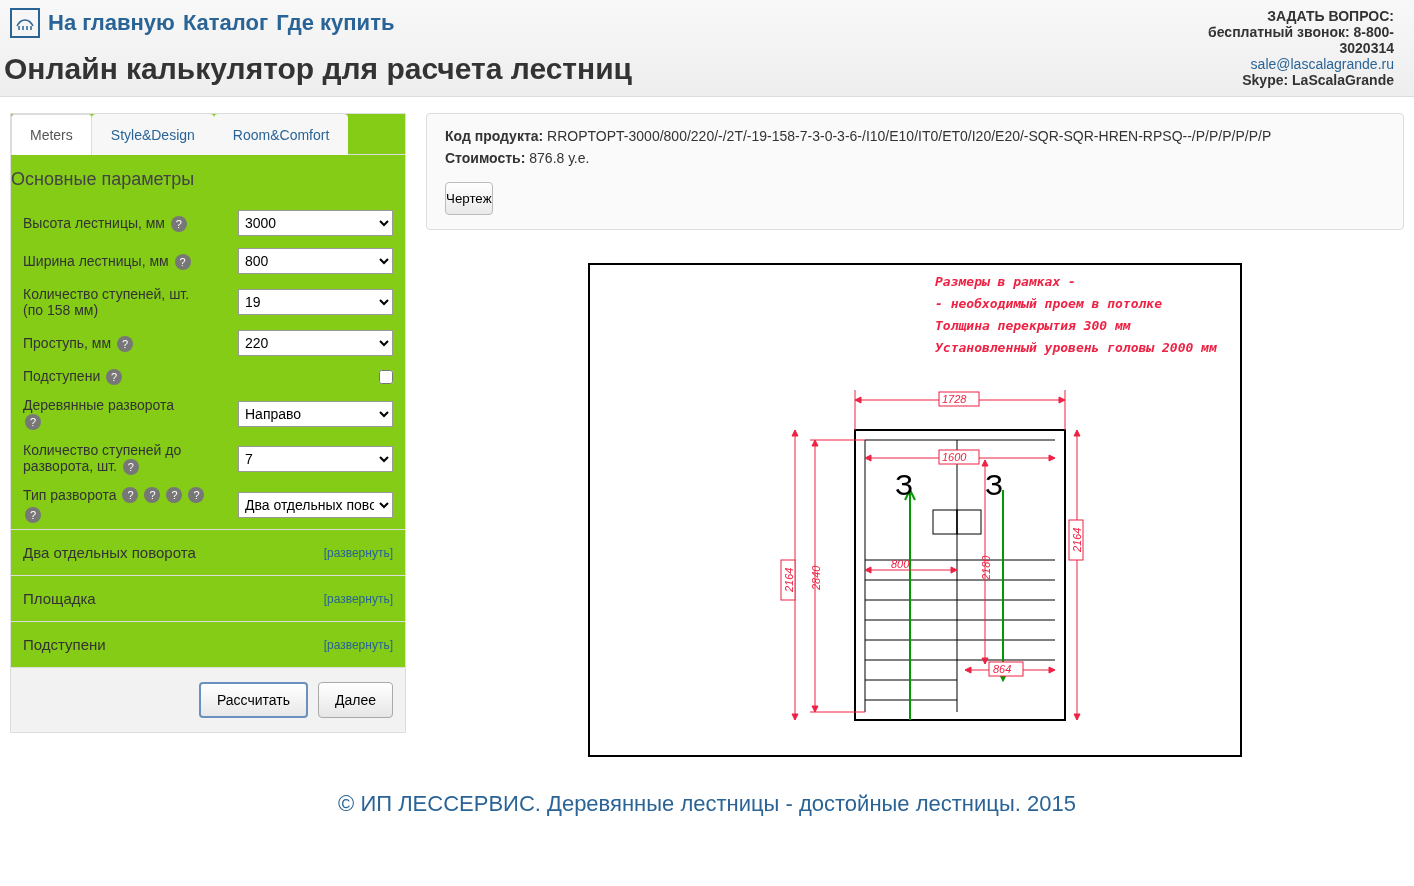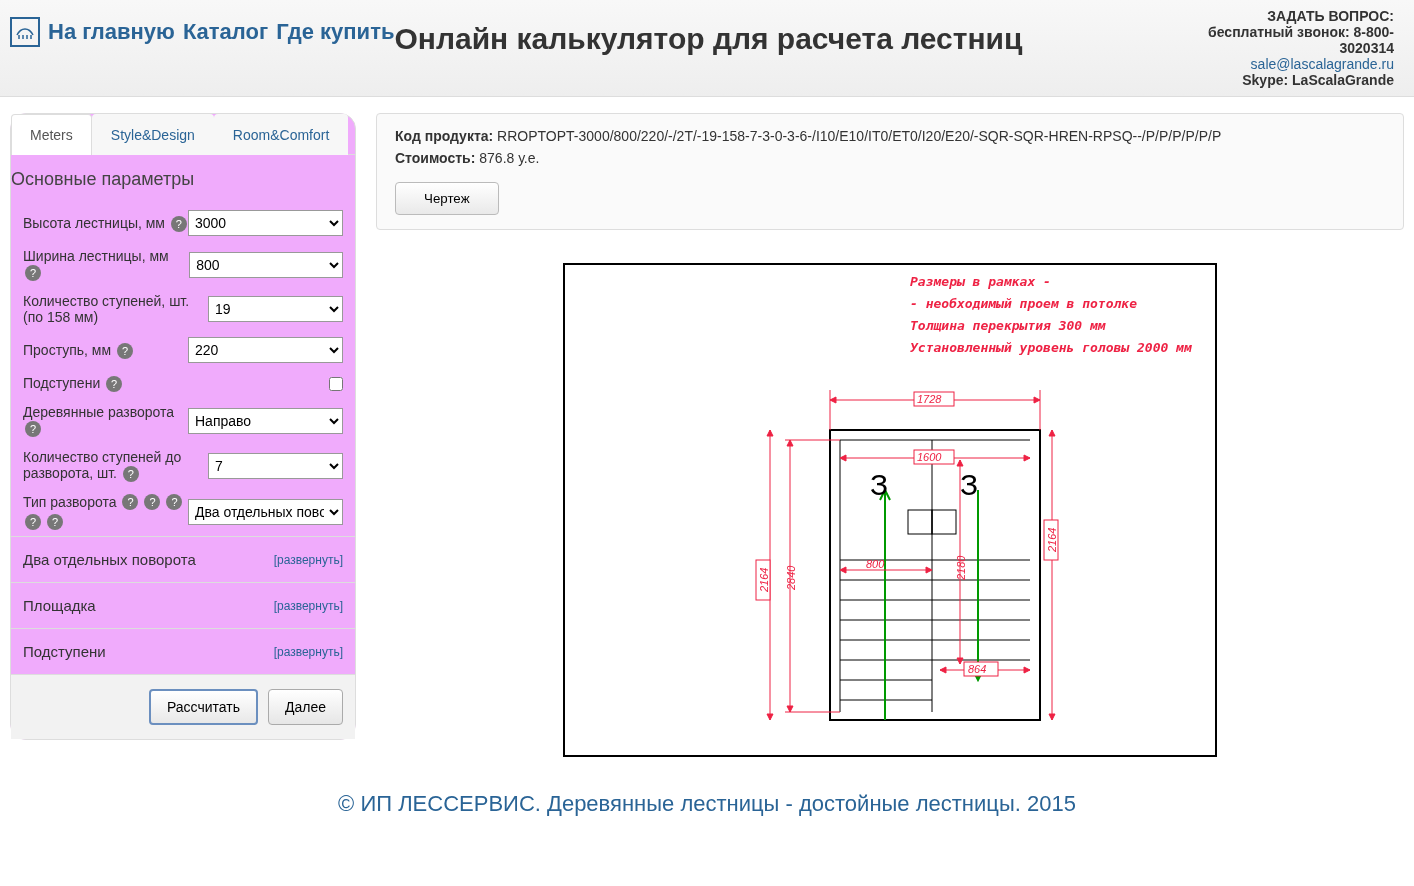--- a/index.html
+++ b/index.html
@@ -1,27 +1,27 @@
 <!DOCTYPE html>
 <html><head>
 <meta charset="utf-8">
 <style>
 *{box-sizing:border-box;margin:0;padding:0}
 body{font-family:Arial,Helvetica,sans-serif;font-size:14px;color:#333;background:#fff}
 .header{display:flex;justify-content:space-between;align-items:flex-start;padding:8px 10px;background:linear-gradient(#f8f8f8,#eee);border-bottom:1px solid #ddd}
-.header-left{display:flex;flex-direction:row}
+.header-left{display:flex;flex-direction:column}
 .nav{display:flex;align-items:center;gap:2px}
 .logo-box{width:30px;height:30px;border:2px solid #2a6496;display:flex;align-items:center;justify-content:center;margin-right:6px}
 .nav a{color:#2a6496;font-size:22px;font-weight:bold;text-decoration:none;margin-right:6px}
 .page-title{font-size:30px;font-weight:bold;color:#333;margin-top:14px;margin-left:-6px}
 .contact{text-align:right;font-size:14px;padding-right:10px;max-width:200px}
 .contact .b{font-weight:bold}
 .contact a{color:#2a6496;text-decoration:none}
 .main{display:flex;gap:20px;padding:16px 10px;align-items:flex-start}
-.sidebar{width:346px;border:1px solid #ddd;border-radius:16px;background:#f0abfc}
+.sidebar{width:396px;border:1px solid #ddd;border-radius:1px;background:#84cc16}
 .tabs{display:flex;border-bottom:1px solid #ddd}
 .tab{padding:12px 18px;color:#2a6496;cursor:pointer;border:1px solid transparent;border-bottom:none;background:#f7f7f7;border-radius:4px 4px 0 0;margin-bottom:-1px}
 .tab.active{color:#555;background:#fff;border-color:#ddd #ddd #fff}
 .panel-title{text-align:left;padding:14px 0;font-size:18px;color:#444}
 .form-row{display:flex;align-items:center;justify-content:space-between;padding:6px 12px}
 .form-row label{font-size:14px;color:#333;max-width:185px}
 .help{display:inline-block;width:16px;height:16px;border-radius:50%;background:#777;color:#fff;font-size:11px;text-align:center;line-height:16px;margin-left:2px;cursor:pointer}
 select{width:155px;height:26px;border:1px solid #999;background:#fff;font-size:14px;padding:2px}
 input[type=checkbox]{width:14px;height:14px}
 .accordion{border-top:1px solid #ddd}
@@ -29,21 +29,21 @@
 .acc-item:last-child{border-bottom:none}
 .acc-title{font-size:15px;color:#333}
 .acc-toggle{color:#2a6496;font-size:12px}
 .btn-row{display:flex;justify-content:flex-end;gap:10px;padding:14px 12px;background:#f2f2f2;border-top:1px solid #ddd}
 .btn{padding:8px 16px;border:1px solid #aaa;background:linear-gradient(#fff,#e6e6e6);border-radius:4px;cursor:pointer;font-size:14px}
 .btn.primary{border:2px solid #6b8fbf;background:linear-gradient(#fff,#e8e8e8)}
 .content{flex:1}
 .info-card{border:1px solid #ddd;border-radius:4px;padding:14px 18px;background:#fafafa}
 .info-line{margin-bottom:6px}
 .info-line .lbl{font-weight:bold}
-.btn-draw{margin-top:10px;padding:8px 28px;border:1px solid #bbb;background:linear-gradient(#fff,#e9e9e9);border-radius:4px;cursor:pointer}
+.btn-draw{margin-top:10px;padding:8px 0;border:1px solid #bbb;background:linear-gradient(#fff,#e9e9e9);border-radius:4px;cursor:pointer}
 .drawing{margin:30px auto 0;text-align:center}
 .footer{text-align:center;padding:12px;color:#2a6496;font-size:22px;font-weight:normal}
 .multi-help{display:flex;gap:4px;flex-wrap:wrap;align-items:flex-start;max-width:190px}
 </style>
 </head>
 <body>
 
 <div class="header">
   <div class="header-left">
     <div class="nav">

